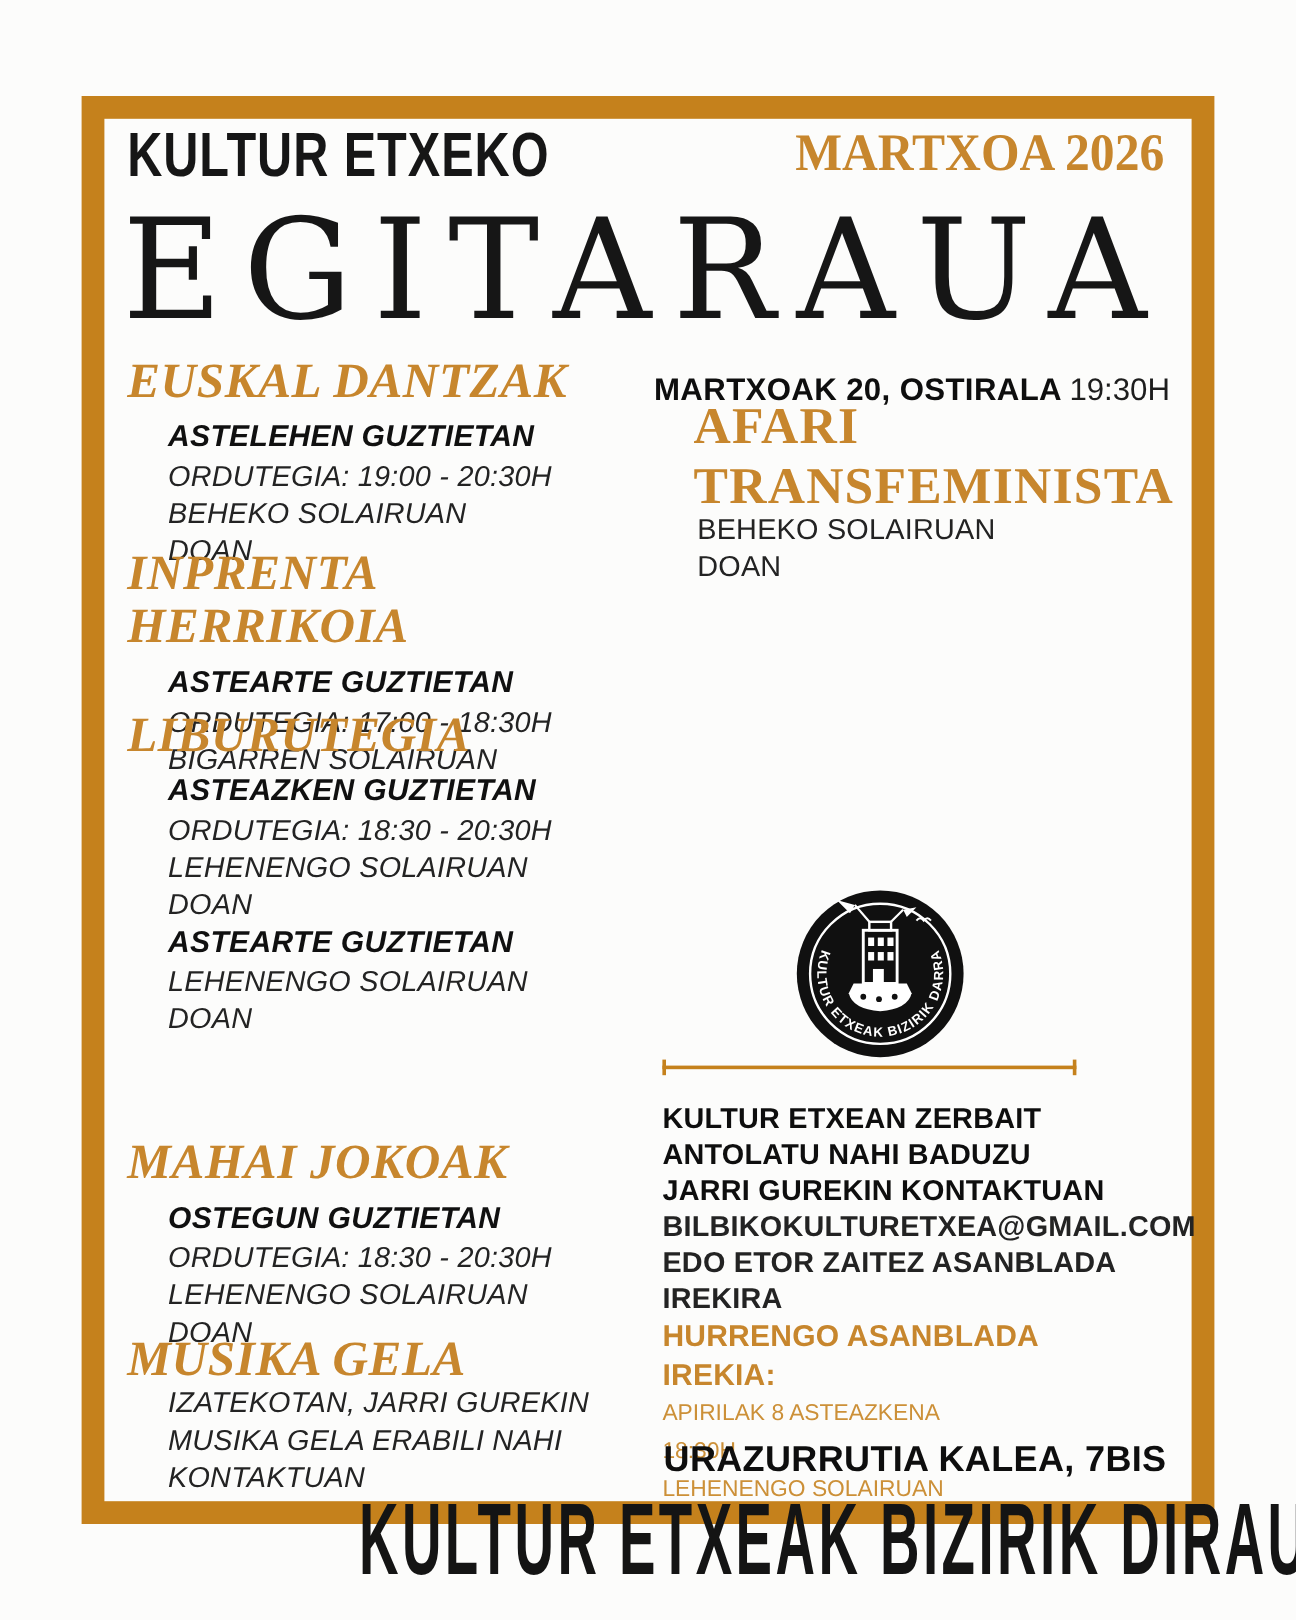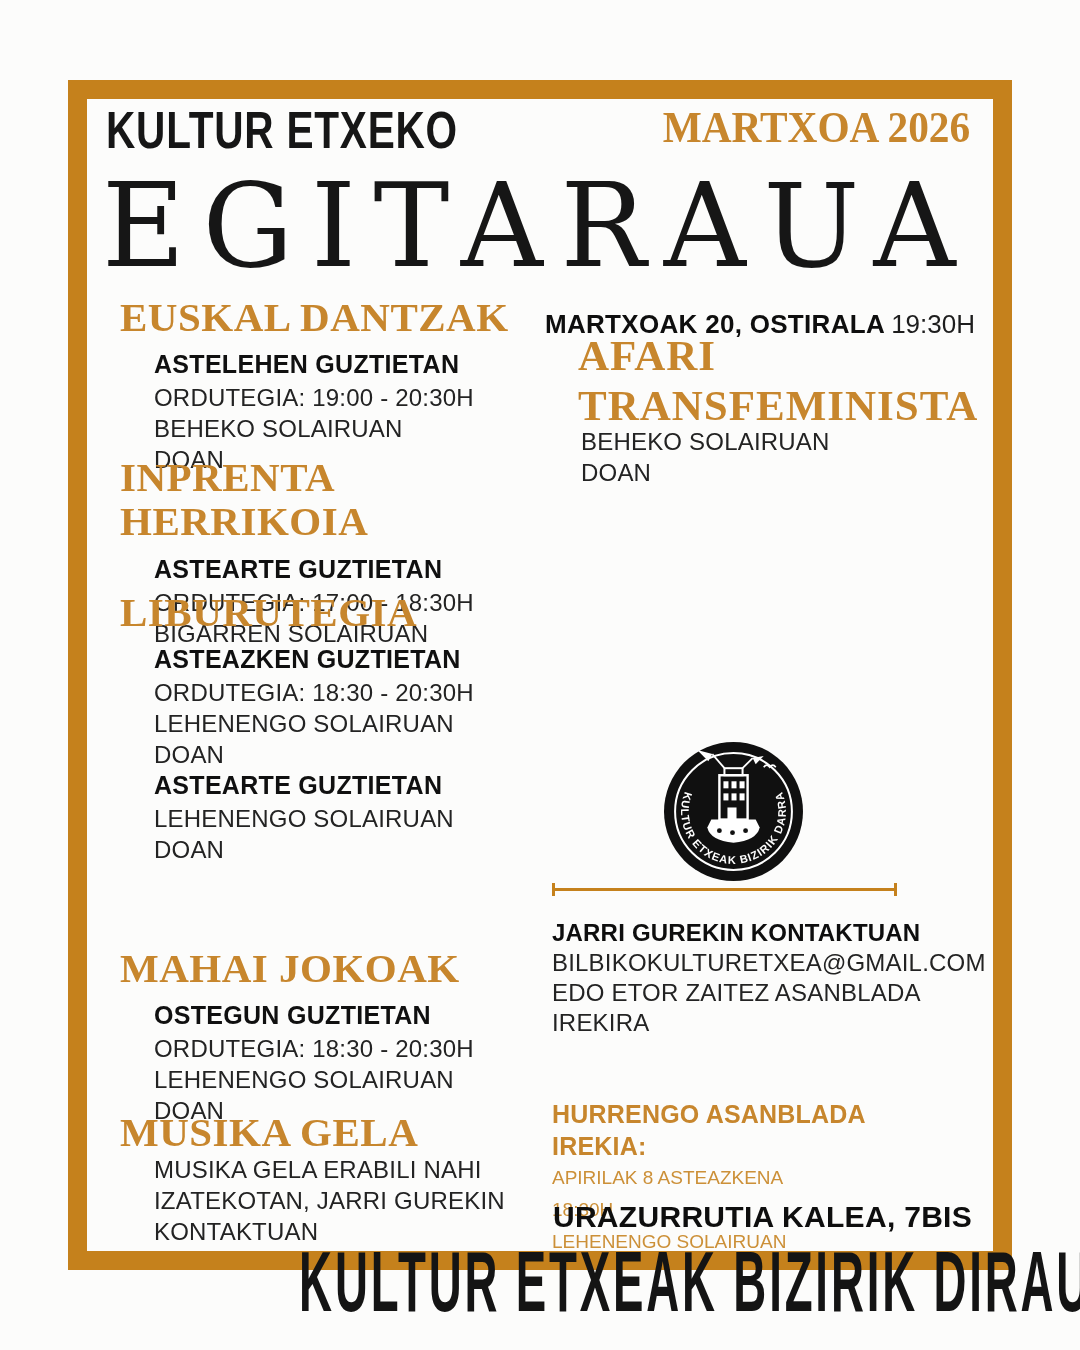--- a/index.html
+++ b/index.html
@@ -36,21 +36,21 @@
     font-size:44px;color:var(--heading);white-space:nowrap;
     transform:scaleX(0.94);transform-origin:right top;
   }
   .main-title{
     position:absolute;left:102px;top:158px;width:900px;
     font-family:"DejaVu Serif",serif;font-weight:500;
     font-size:116px;letter-spacing:18px;color:var(--ink);
     white-space:nowrap;transform:scaleX(0.98);transform-origin:left top;
   }
   
-  .activity{position:absolute;left:120px;width:420px;}
+  .activity{position:absolute;left:106px;width:420px;font-style:italic;}
   .act-title{
     font-family:"Liberation Serif",serif;font-weight:700;
     font-size:41px;line-height:1.08;color:var(--heading);
     letter-spacing:0.5px;
   }
   .act-day{
     font-weight:700;font-size:25px;color:#101010;
     margin:11px 0 3px 34px;letter-spacing:0.3px;
   }
   .act-line{
@@ -83,21 +83,21 @@
     position:absolute;left:552px;top:888px;width:345px;height:3px;
     background:var(--accent);
   }
   .divider::before,.divider::after{
     content:"";position:absolute;top:-5px;width:3px;height:13px;
     background:var(--accent);
   }
   .divider::before{left:0;} .divider::after{right:0;}
   
   .contact{position:absolute;left:552px;top:918px;width:396px;}
-  .contact div{font-size:24px;line-height:30px;letter-spacing:0.2px;}
+  .contact div{font-size:24px;line-height:30px;letter-spacing:0.2px;font-weight:bold;}
   .contact .bold{font-weight:700;color:#0e0e0e;}
   
   .assembly{position:absolute;left:552px;top:1098px;width:400px;}
   .assembly-heading{
     font-weight:700;font-size:25px;line-height:32px;color:var(--heading);
     letter-spacing:0.2px;
   }
   .assembly-line{font-size:19px;line-height:32px;color:var(--orange-soft);}
   
   .address{
@@ -157,22 +157,22 @@
 <div class="activity a5">
   <div class="act-title">MAHAI JOKOAK</div>
   <div class="act-day">OSTEGUN GUZTIETAN</div>
   <div class="act-line">ORDUTEGIA: 18:30 - 20:30H</div>
   <div class="act-line">LEHENENGO SOLAIRUAN</div>
   <div class="act-line">DOAN</div>
 </div>
 
 <div class="activity a6 act-musika">
   <div class="act-title">MUSIKA GELA</div>
+  <div class="act-line">IZATEKOTAN, JARRI GUREKIN</div>
   <div class="act-line">MUSIKA GELA ERABILI NAHI</div>
-  <div class="act-line">IZATEKOTAN, JARRI GUREKIN</div>
   <div class="act-line">KONTAKTUAN</div>
 </div>
 
 <div class="event-header">
   <span class="event-date">MARTXOAK 20, OSTIRALA</span>
   <span class="event-time">19:30H</span>
 </div>
 <div class="event-title">AFARI TRANSFEMINISTA</div>
 <div class="event-lines">
   <div class="act-line">BEHEKO SOLAIRUAN</div>
@@ -209,20 +209,21 @@
       <path d="M79,27 L89,17" stroke="#ffffff" stroke-width="1.8" fill="none"></path>
       <polygon points="89,17 100,15 92,23" fill="#ffffff"></polygon>
       <path d="M100,26 q3,-4 6,0 q3,-4 6,0" stroke="#ffffff" stroke-width="1.6" fill="none"></path>
     </g>
   </svg>
 </div>
 
 <div class="divider"></div>
 
 <div class="contact">
+  <div class="bold">KULTUR ETXEAN ZERBAIT ANTOLATU NAHI BADUZU</div>
   <div class="bold">JARRI GUREKIN KONTAKTUAN</div>
   <div>BILBIKOKULTURETXEA@GMAIL.COM</div>
   <div>EDO ETOR ZAITEZ ASANBLADA IREKIRA</div>
 </div>
 
 <div class="assembly">
   <div class="assembly-heading">HURRENGO ASANBLADA IREKIA:</div>
   <div class="assembly-line">APIRILAK 8 ASTEAZKENA</div>
   <div class="assembly-line">18:30H</div>
   <div class="assembly-line">LEHENENGO SOLAIRUAN</div>

